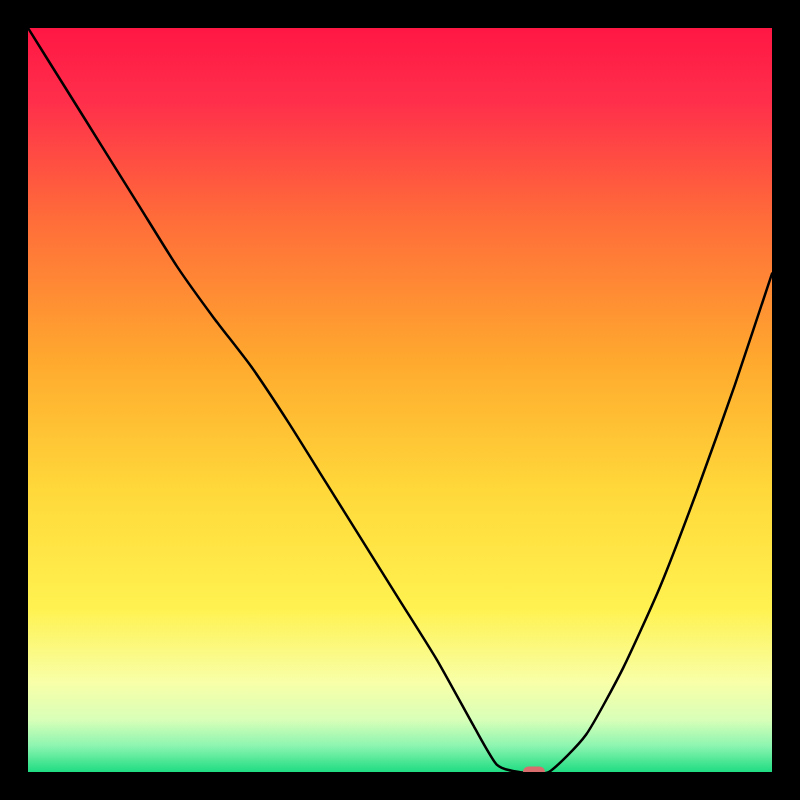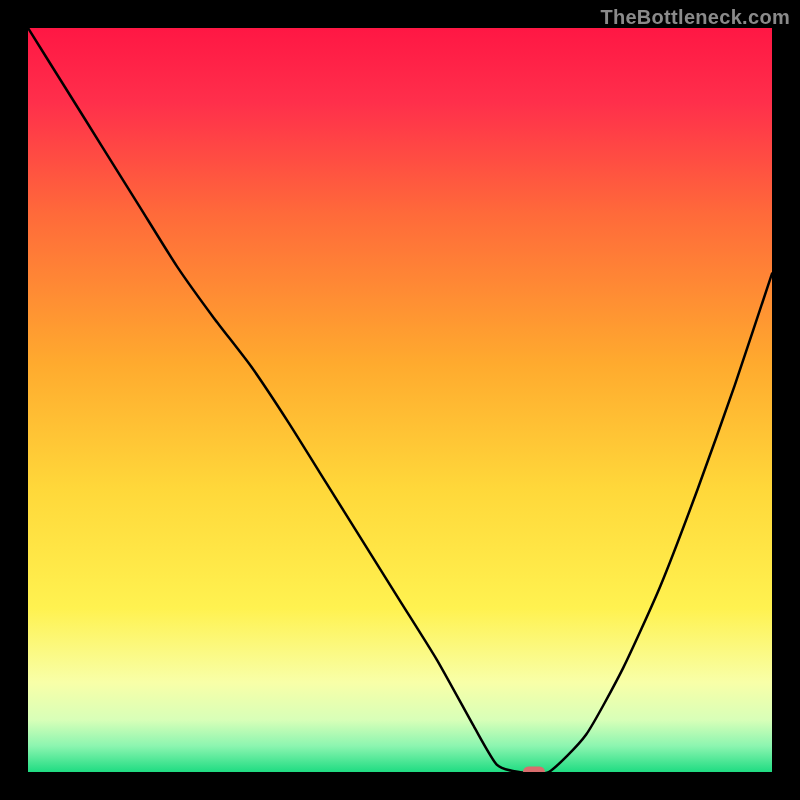--- a/index.html
+++ b/index.html
@@ -75,14 +75,13 @@
             <stop offset="100%" stop-color="#1fdc82"></stop>
           </linearGradient>
       </defs>
       <rect x="0" y="0" width="744" height="744" fill="url(#bg-grad)"></rect>
     </svg>
     <svg class="line-layer" viewBox="0 0 744 744" preserveAspectRatio="none">
       <path id="curve-path" fill="none" stroke-width="2.5" stroke-linecap="round" stroke-linejoin="round" d="M 0.00 0.00 C 3.72 5.95, 29.76 47.62, 37.20 59.52 C 44.64 71.42, 66.96 107.14, 74.40 119.04 C 81.84 130.94, 104.16 166.66, 111.60 178.56 C 119.04 190.46, 141.36 226.92, 148.80 238.08 C 156.24 249.24, 178.56 280.12, 186.00 290.16 C 193.44 300.20, 215.76 328.10, 223.20 338.52 C 230.64 348.94, 252.96 382.79, 260.40 394.32 C 267.84 405.85, 290.16 441.94, 297.60 453.84 C 305.04 465.74, 327.36 501.46, 334.80 513.36 C 342.24 525.26, 364.56 560.98, 372.00 572.88 C 379.44 584.78, 401.76 619.75, 409.20 632.40 C 416.64 645.05, 440.45 688.94, 446.40 699.36 C 452.35 709.78, 464.26 732.10, 468.72 736.56 C 473.18 741.02, 485.83 743.26, 491.04 744.00 C 496.25 744.74, 514.10 747.72, 520.80 744.00 C 527.50 740.28, 550.56 717.22, 558.00 706.80 C 565.44 696.38, 587.76 654.72, 595.20 639.84 C 602.64 624.96, 624.96 575.86, 632.40 558.00 C 639.84 540.14, 662.16 481.37, 669.60 461.28 C 677.04 441.19, 699.36 378.70, 706.80 357.12 C 714.24 335.54, 740.28 256.68, 744.00 245.52" stroke="#000000"></path>
     </svg>
     <div id="marker" class="marker" style="left: 505.92px; top: 744px; background: rgb(217, 109, 109);"></div>
   </div>
-  <div class="watermark">TheBottleneck.com</div>
 </div>
 
 </body></html>

